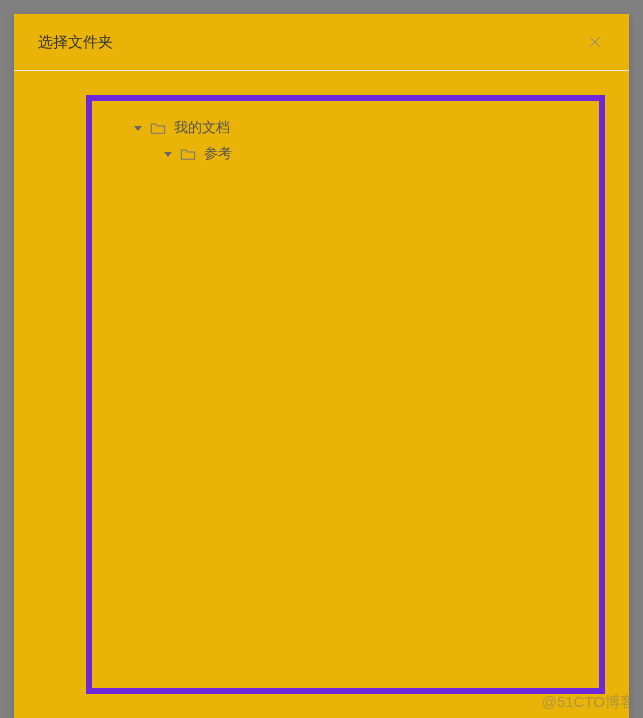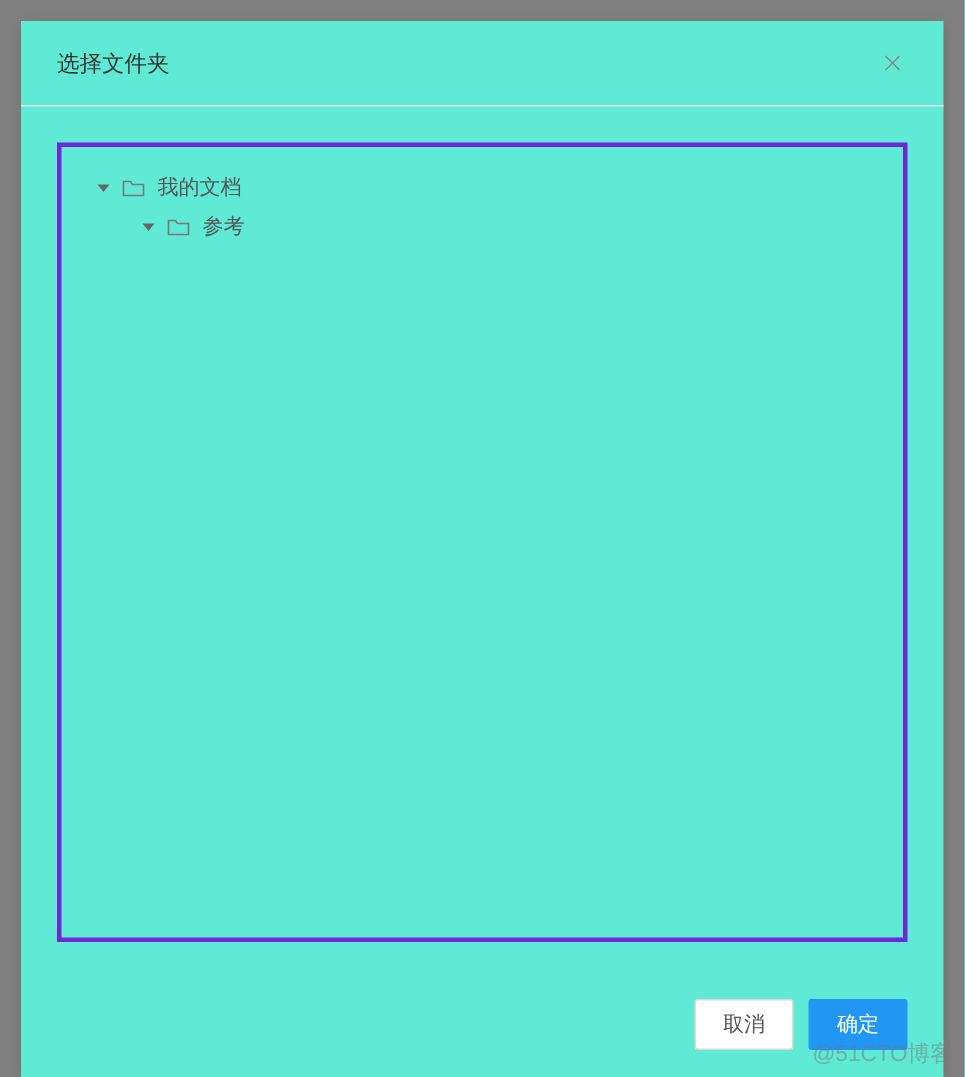--- a/index.html
+++ b/index.html
@@ -9,21 +9,21 @@
     }
     body {
       font-family: "Microsoft YaHei", "PingFang SC", Arial, sans-serif;
       background: #808080;
       width: 643px;
       height: 718px;
       overflow: hidden;
       position: relative;
     }
     .modal {
-      background: #5eead4;
+      background: #eab308;
       position: absolute;
       top: 14px;
       left: 14px;
       right: 14px;
       bottom: 0;
       display: flex;
       flex-direction: column;
       box-shadow: 0 2px 8px rgba(0,0,0,0.15);
     }
     .modal-header {
@@ -51,24 +51,25 @@
     .close-btn svg {
       width: 16px;
       height: 16px;
     }
     .modal-body {
       flex: 1;
       padding: 24px;
       display: flex;
     }
     .tree-container {
-      border: 3px solid #6d28d9;
+      border: 6px solid #6d28d9;
       width: 100%;
-      padding: 14px 10px;
+      padding: 14px 28px;
       overflow: auto;
+      margin-left: 48px;
     }
     .tree-node {
       display: flex;
       align-items: center;
       padding: 4px 0;
       cursor: pointer;
       gap: 8px;
       color: #555;
       font-size: 14px;
     }
@@ -161,19 +162,15 @@
           <svg viewBox="0 0 24 20" fill="none" stroke="#777" stroke-width="1.6">
             <path d="M2 4 L2 18 L22 18 L22 7 L11 7 L9 4 Z"></path>
           </svg>
         </span>
         <span class="node-label">参考</span>
       </div>
 
     </div>
   </div>
 
-  <div class="modal-footer">
-    <button class="btn">取消</button>
-    <button class="btn btn-primary">确定</button>
-  </div>
 </div>
 
 <div class="watermark">@51CTO博客</div>
 
 </body></html>

